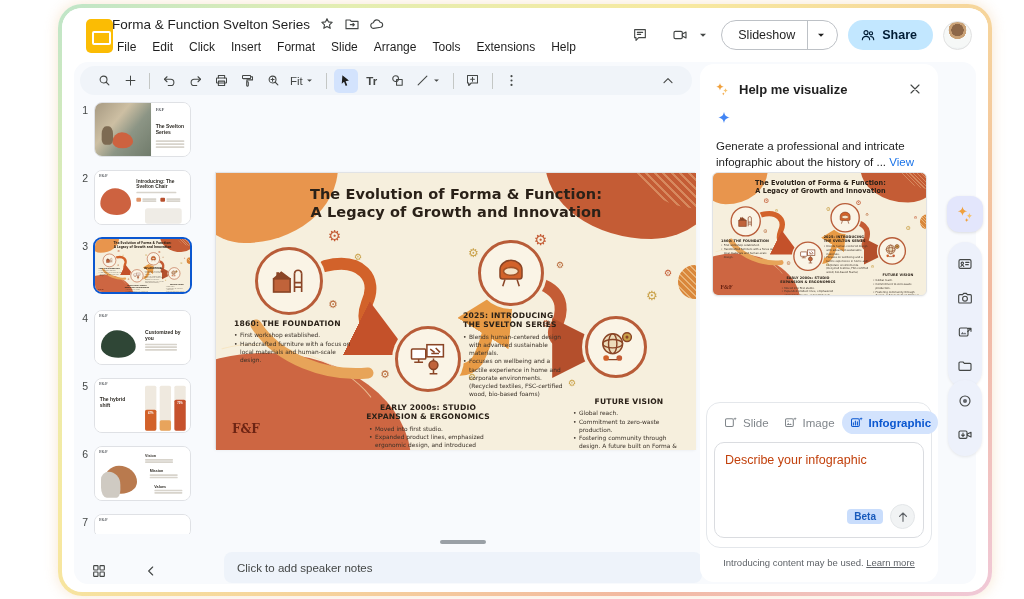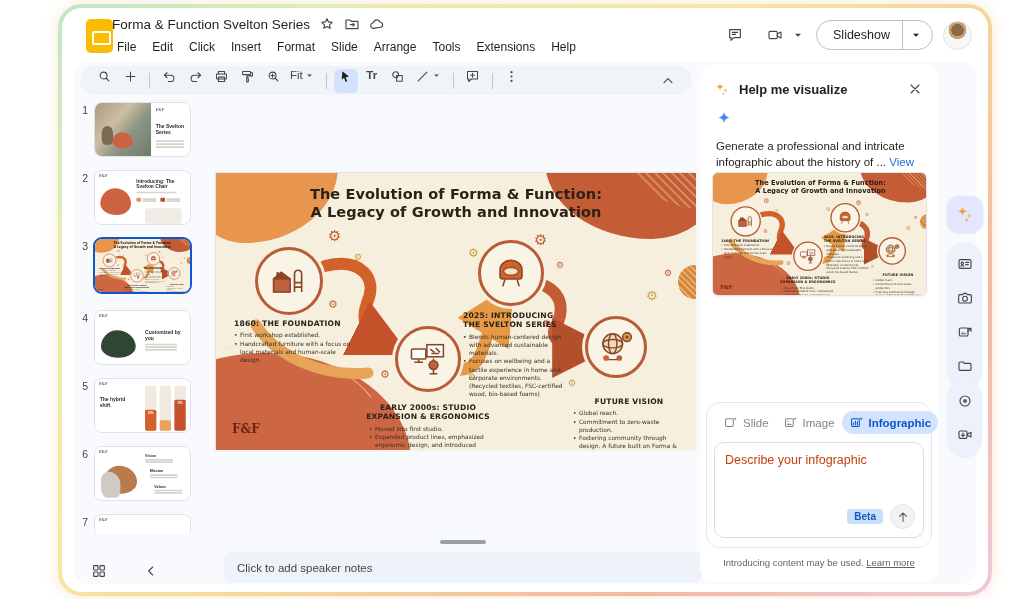--- a/index.html
+++ b/index.html
@@ -33,21 +33,21 @@
   .pill-btn .caret { padding:0 8px 0 5px; display:flex; }
   .share-btn { display:flex; align-items:center; gap:6px; height:30px; padding:0 16px 0 12px;
     background:#c2e7ff; border-radius:15px; font-size:12.5px; font-weight:bold; color:#001d35; }
   .avatar { width:29px; height:29px; border-radius:50%;
     background:radial-gradient(circle at 50% 30%,#8d6748 0 26%,#c9a176 27% 38%,#f6f8f7 39% 72%,#dde5ea 100%);
     border:1px solid #e0e0e0; }
 
   
   .toolbar { position:absolute; left:18px; top:58px; width:612px; height:29px; background:#f0f4f9;
     border-radius:15px; display:flex; align-items:center; padding:0 12px; gap:2px; }
-  .tb-btn { height:24px; min-width:24px; padding:0 3px; display:flex; align-items:flex-start; justify-content:center;
+  .tb-btn { height:24px; min-width:24px; padding:0 3px; display:flex; align-items:center; justify-content:center;
     border-radius:5px; color:#444746; }
   .tb-btn.sel { background:#d3e3fd; }
   .tb-sep { width:1px; height:16px; background:#c4c7c5; margin:0 5px; }
   .tb-text { font-size:11.5px; color:#444746; display:flex; align-items:center; gap:1px; }
   .tb-collapse { position:absolute; right:14px; top:0; height:29px; display:flex; align-items:center; color:#444746; }
 
   
   .content-bg { position:absolute; left:12px; top:54px; right:12px; bottom:8px; background:#f8fafd; border-radius:14px; }
 
   
@@ -200,20 +200,31 @@
             </span>
       </span>
       <span class="pill-btn">
         <span class="lbl">Slideshow</span>
         <span class="split"></span>
         <span class="caret">
               <svg class="ic" width="16" height="16" viewBox="0 0 24 24" fill="none" stroke="currentColor" stroke-width="1.7" stroke-linecap="round" stroke-linejoin="round">
                 <path d="M7.5 10l4.5 4.5L16.5 10z" fill="currentColor" stroke="none"></path>
               </svg>
             </span>
+      </span>
+      <span class="share-btn">
+        <span style="display:flex;color:#001d35;">
+              <svg class="ic" width="16" height="16" viewBox="0 0 24 24" fill="none" stroke="currentColor" stroke-width="1.7" stroke-linecap="round" stroke-linejoin="round">
+                <circle cx="9" cy="8.5" r="3"></circle>
+                <path d="M3.5 19c0-3.2 2.6-5 5.5-5s5.5 1.8 5.5 5"></path>
+                <circle cx="16.5" cy="9.5" r="2.4"></circle>
+                <path d="M16 14.2c2.6.2 4.6 2 4.6 4.8"></path>
+              </svg>
+            </span>
+        <span>Share</span>
       </span>
       <span class="avatar"></span>
     </div>
   </div>
 
   <div class="content-bg"></div>
 
   <div class="toolbar" id="toolbar">
         <span class="tb-btn">
           <svg class="ic" width="15" height="15" viewBox="0 0 24 24" fill="none" stroke="currentColor" stroke-width="1.7" stroke-linecap="round" stroke-linejoin="round">

